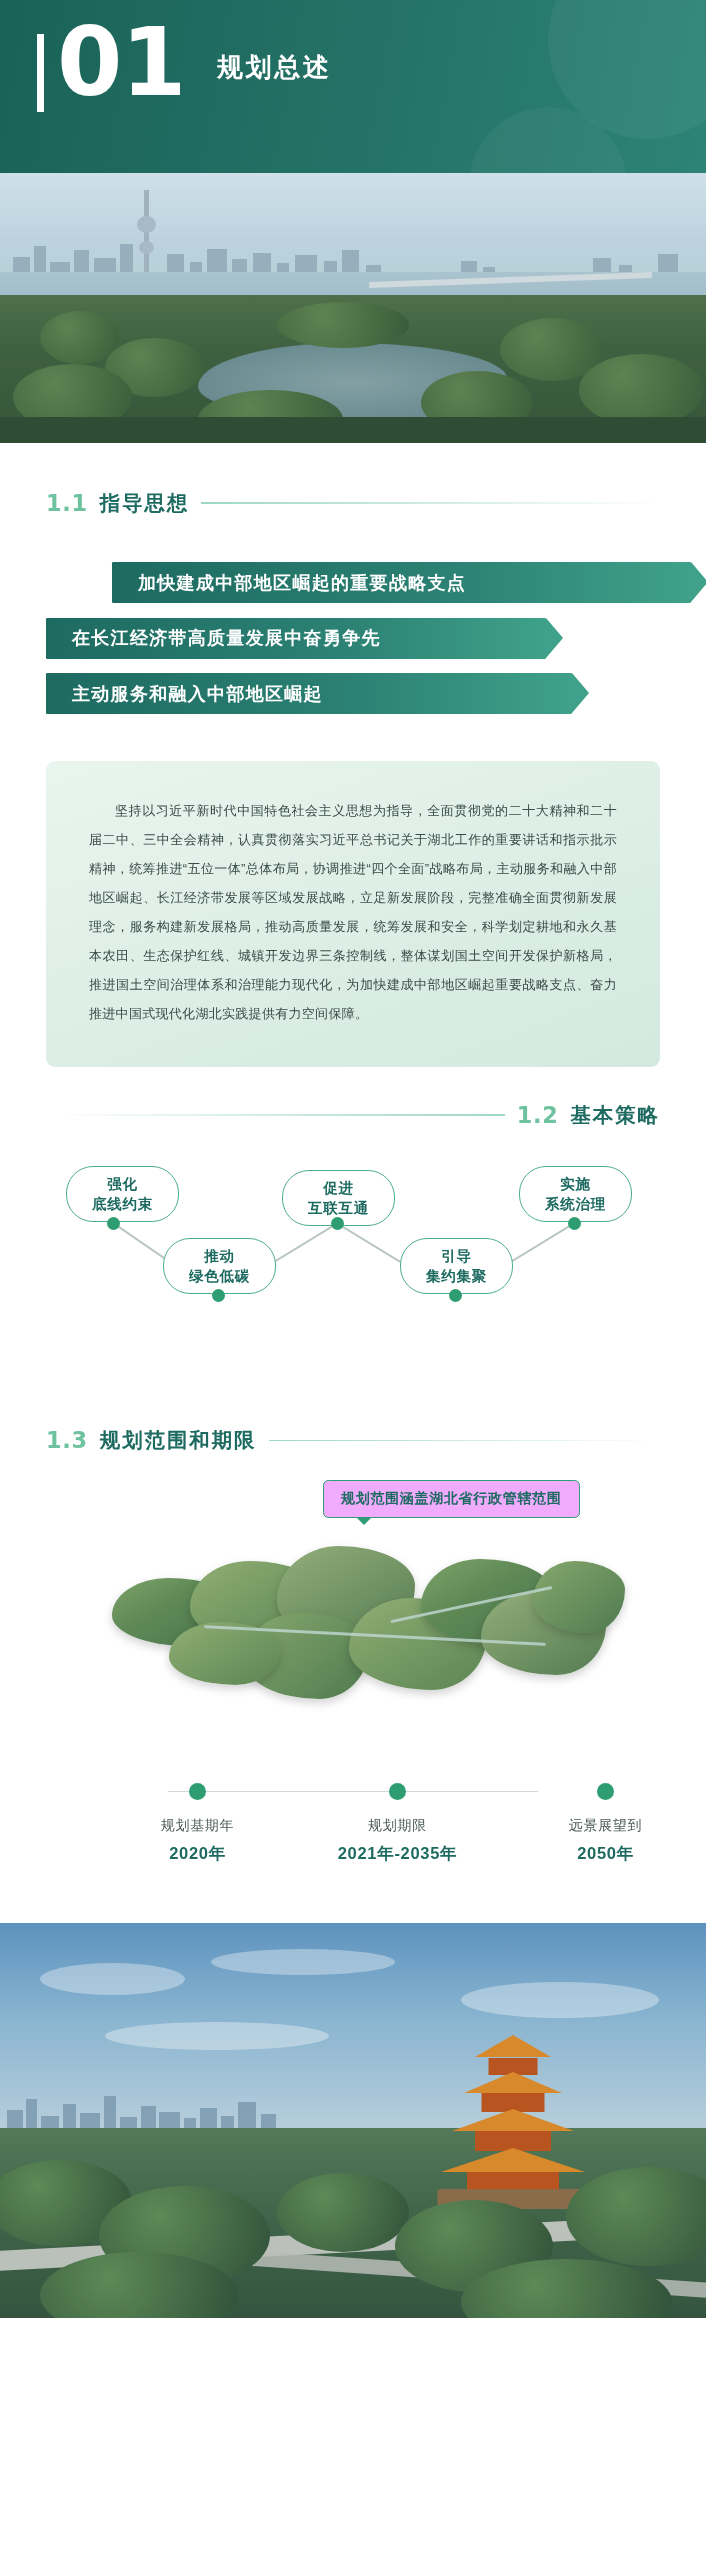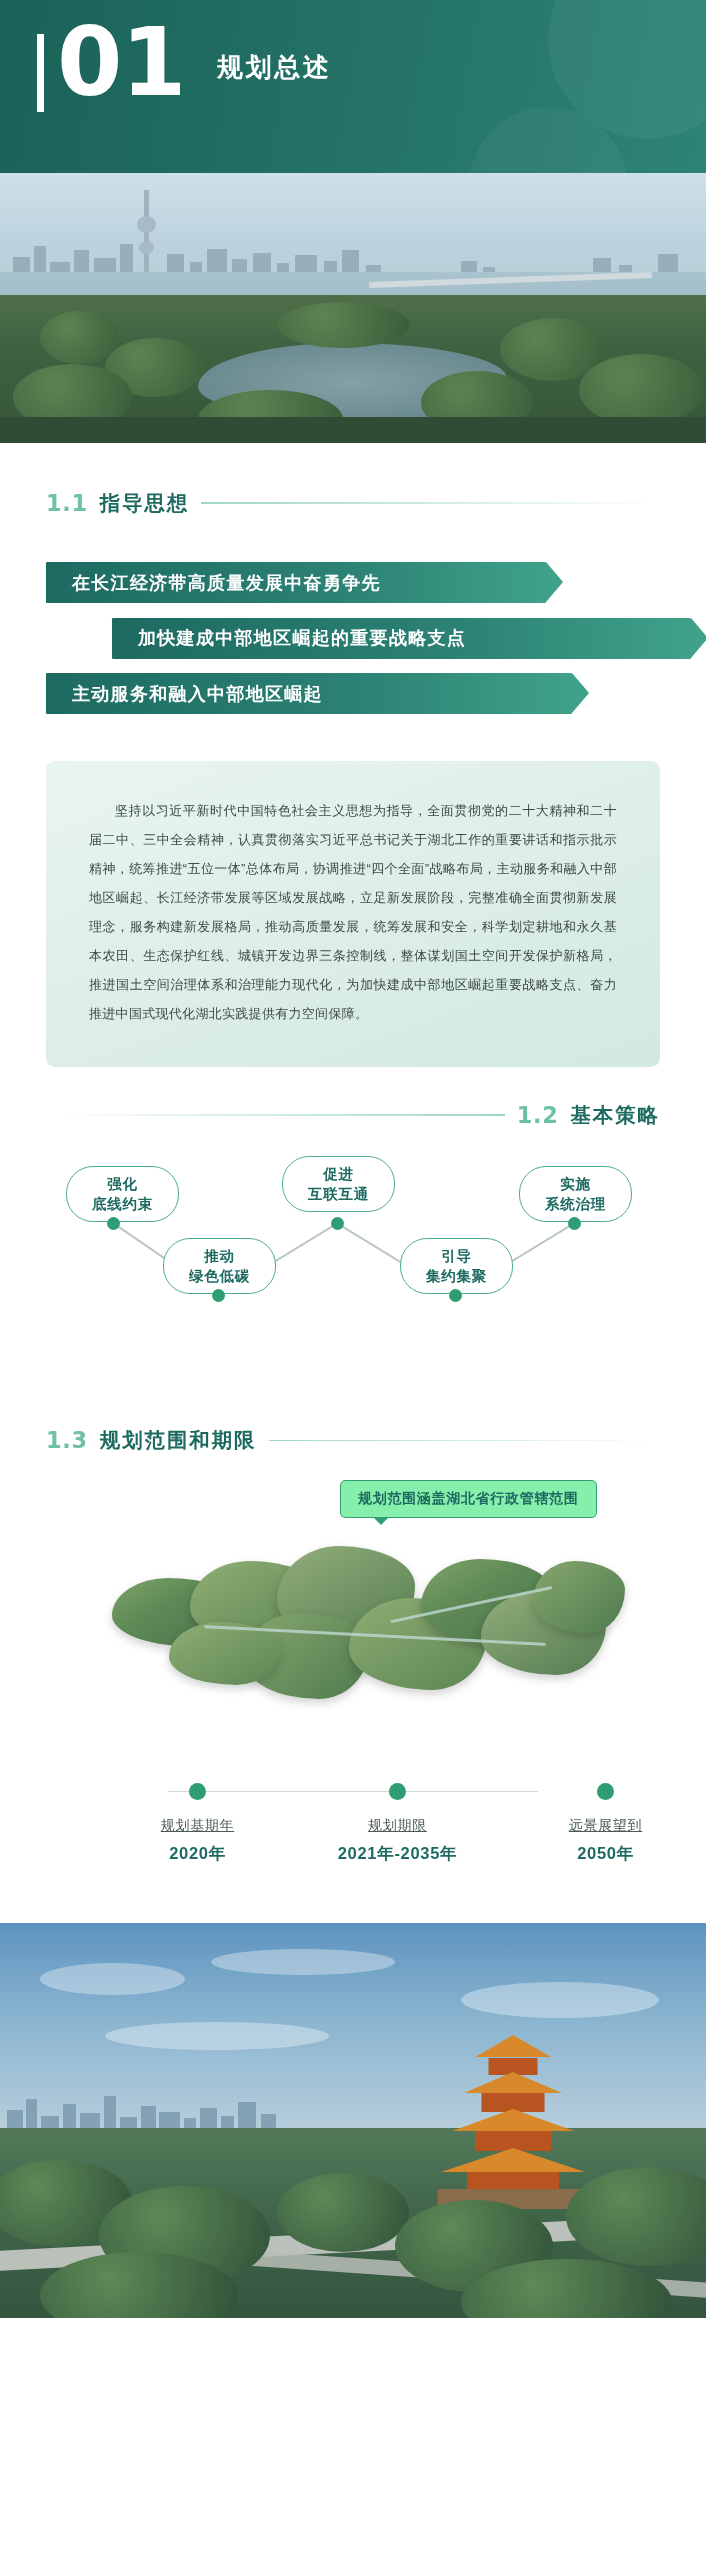--- a/index.html
+++ b/index.html
@@ -253,23 +253,23 @@
   .s13 {
     padding: 58px 46px 0 46px;
   }
   .map-wrap {
     position: relative;
     height: 277px;
     margin-top: 20px;
   }
   .callout {
     position: absolute;
-    left: 294px;
+    left: 277px;
     top: 5.3px;
-    background: #86efac;
+    background: #f0abfc;
     border: 1.3px solid #2f9e74;
     border-radius: 5.3px;
     padding: 9.2px 17px;
     font-size: 14px;
     color: #1d6a61;
     font-weight: bold;
     letter-spacing: 0.7px;
     z-index: 5;
   }
   .callout:after {
@@ -327,21 +327,20 @@
     width: 17px; height: 17px;
     border-radius: 50%;
     background: #2e9e72;
     margin: 1.3px auto 0 auto;
   }
   .tl-label {
     margin-top: 17px;
     font-size: 14px;
     color: #4c5b57;
     letter-spacing: 0.7px;
-    text-decoration: underline;
   }
   .tl-value {
     margin-top: 8px;
     font-size: 16.5px;
     font-weight: bold;
     color: #1d6a61;
     letter-spacing: 0.7px;
   }
 
   
@@ -466,26 +465,26 @@
   </div>
 
   <div class="s11">
     <div class="sec-head">
       <span class="num">1.1</span>
       <span class="txt">指导思想</span>
       <span class="rule"></span>
     </div>
 
     <div class="slogans">
+      <div class="slogan s2">
+        <span>加快建成中部地区崛起的重要战略支点</span>
+        <span class="tail"></span>
+      </div>
       <div class="slogan s1">
         <span>在长江经济带高质量发展中奋勇争先</span>
-        <span class="tail"></span>
-      </div>
-      <div class="slogan s2">
-        <span>加快建成中部地区崛起的重要战略支点</span>
         <span class="tail"></span>
       </div>
       <div class="slogan s3">
         <span>主动服务和融入中部地区崛起</span>
         <span class="tail"></span>
       </div>
     </div>
   </div>
 
   <div class="para-card">
@@ -509,21 +508,21 @@
         <span>底线约束</span>
       </div>
       <div class="zz-dot" style="left:53px;top:66px;"></div>
 
       <div class="zz-pill" style="left:109px;top:87px;">
         <span>推动</span>
         <span>绿色低碳</span>
       </div>
       <div class="zz-dot" style="left:158px;top:138px;"></div>
 
-      <div class="zz-pill" style="left:228px;top:5px;">
+      <div class="zz-pill" style="left:228px;top:19px;">
         <span>促进</span>
         <span>互联互通</span>
       </div>
       <div class="zz-dot" style="left:277px;top:66px;"></div>
 
       <div class="zz-pill" style="left:346px;top:87px;">
         <span>引导</span>
         <span>集约集聚</span>
       </div>
       <div class="zz-dot" style="left:395px;top:138px;"></div>

